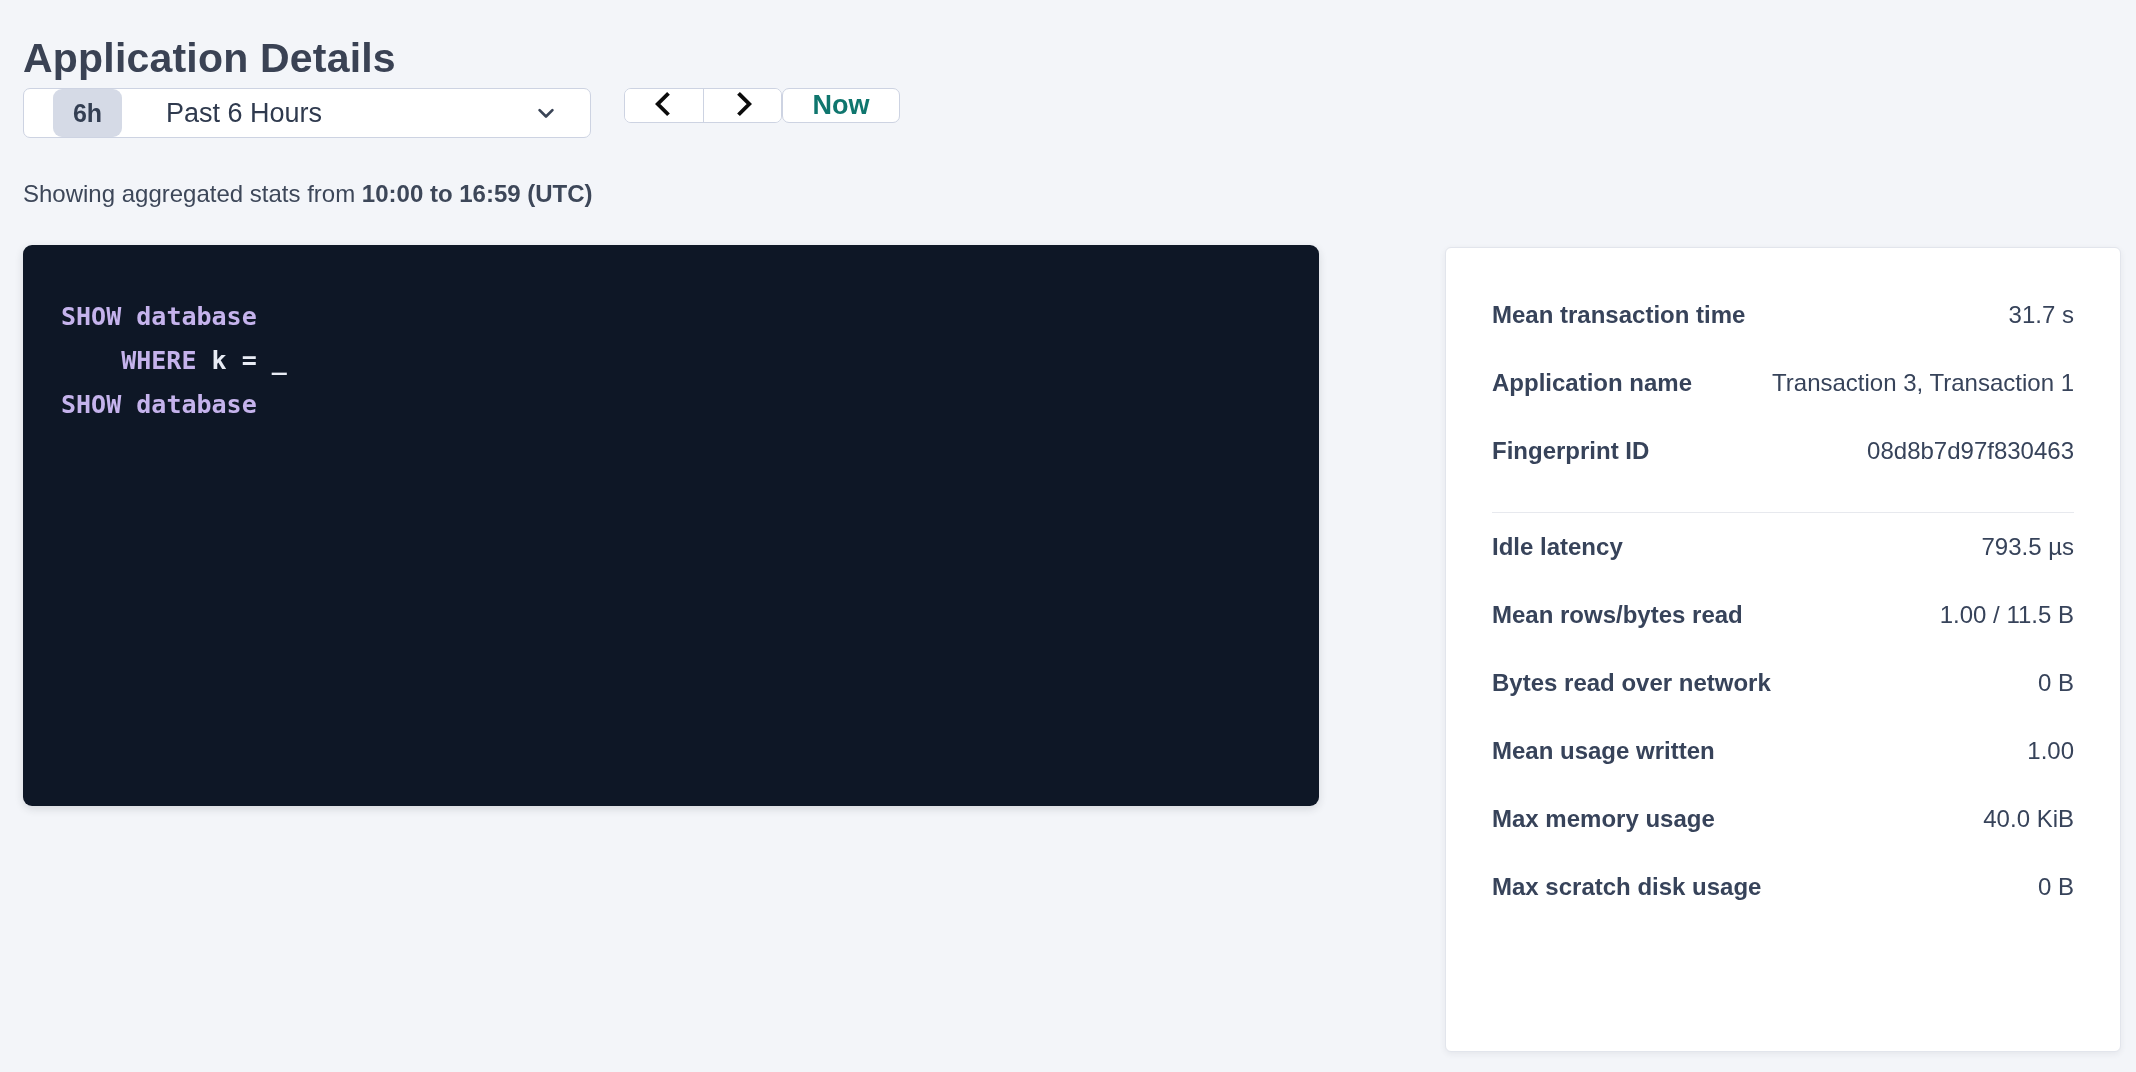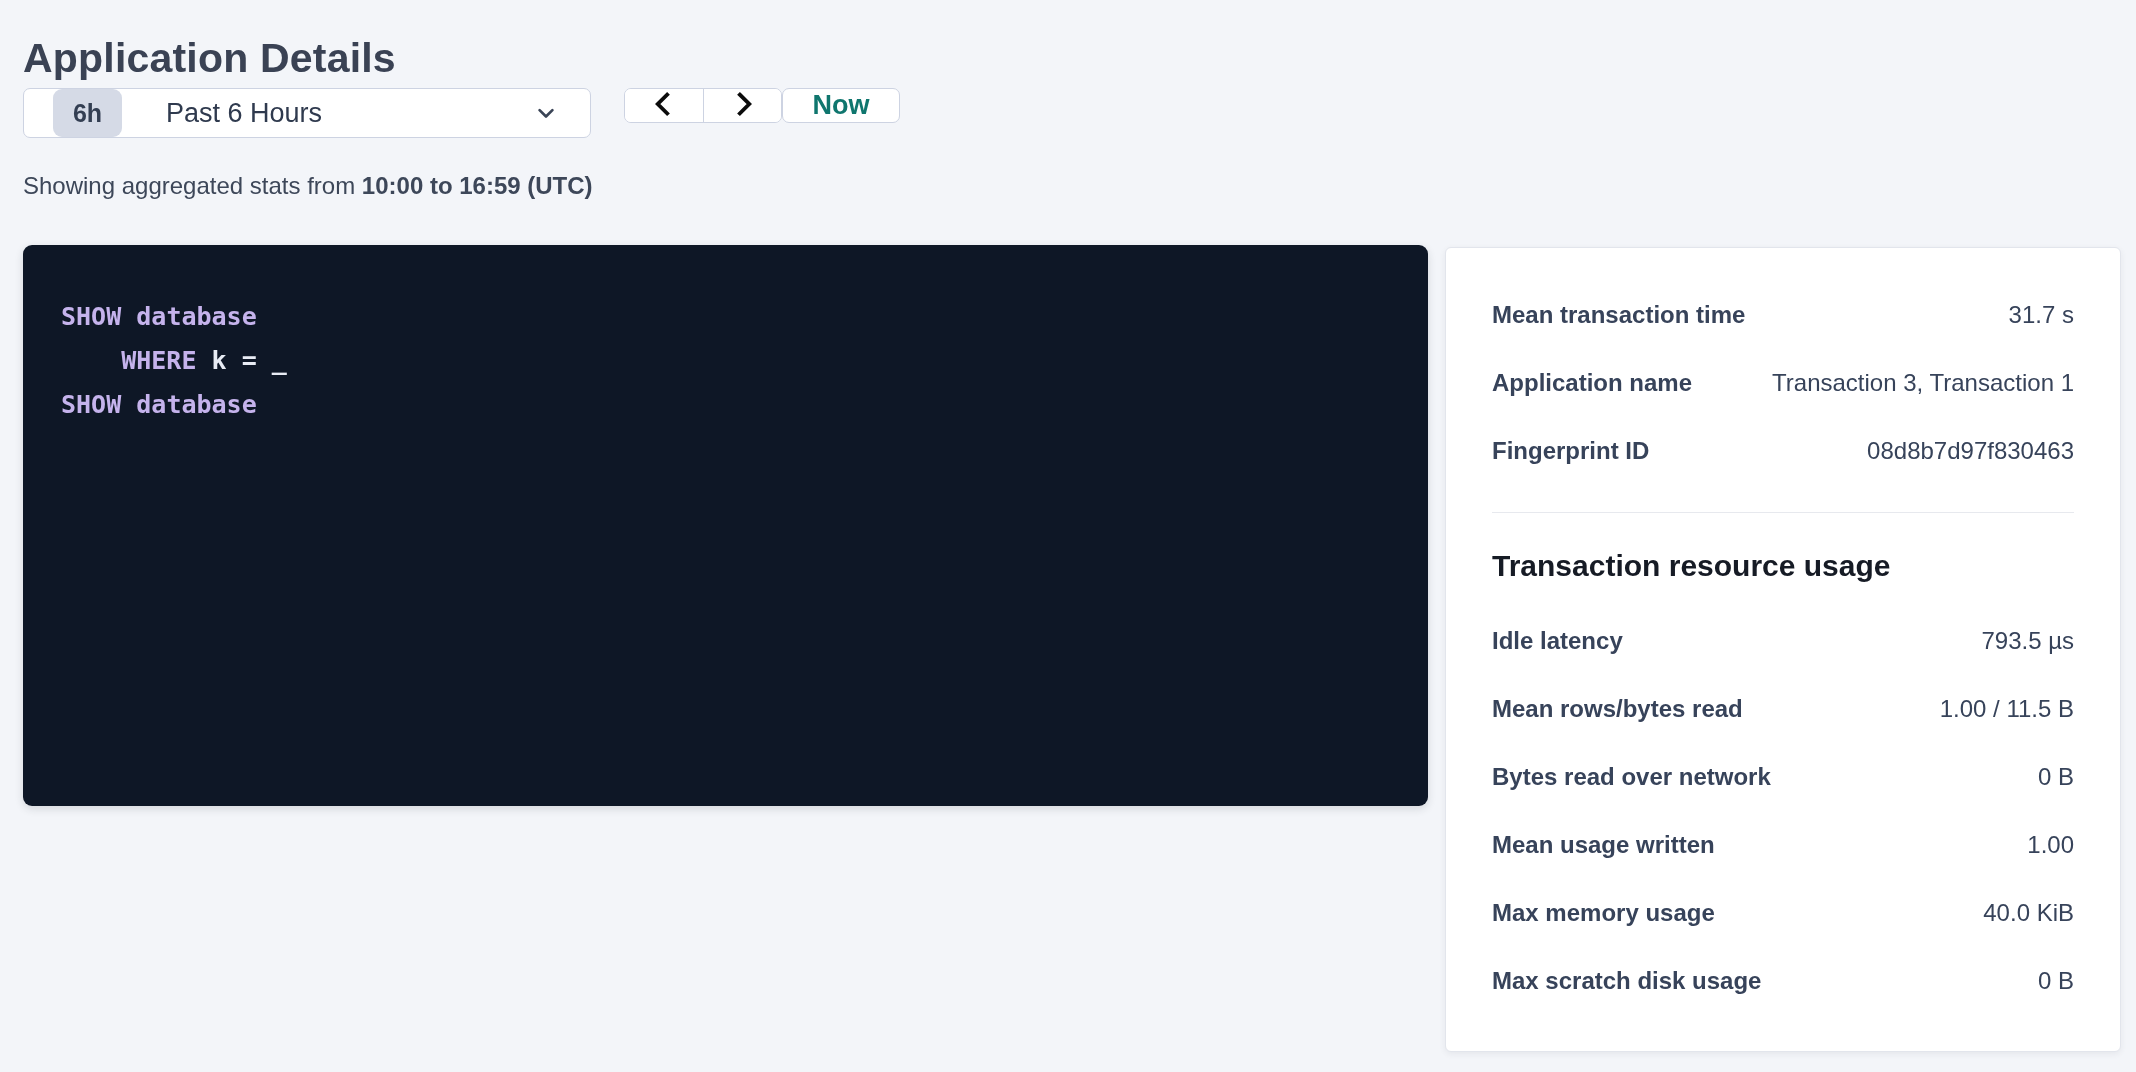--- a/index.html
+++ b/index.html
@@ -47,24 +47,24 @@
   .nav-btn{
     width:78px;background:#fff;border:none;padding:0;cursor:pointer;
     display:flex;align-items:center;justify-content:center;
   }
   .nav-btn + .nav-btn{border-left:1px solid var(--border);}
   .now-btn{
     width:118px;background:#fff;cursor:pointer;
     border:1px solid var(--border);border-radius:7px;
     font-family:inherit;font-size:27px;font-weight:700;color:#0f766e;
   }
-  .subtitle{position:absolute;left:23px;top:172px;font-size:24px;color:#3d4759;}
+  .subtitle{position:absolute;left:23px;top:180px;font-size:24px;color:#3d4759;}
   .subtitle .bold{font-weight:700;}
   .sql-box{
-    position:absolute;left:23px;top:245px;width:1405px;height:561px;
+    position:absolute;left:23px;top:245px;width:1296px;height:561px;
     background:var(--code-bg);border-radius:9px;
     padding:50px 30px 0 38px;
     box-shadow:0 3px 8px rgba(36,42,53,.14);
   }
   .sql-line{
     font-family:"DejaVu Sans Mono","Liberation Mono",monospace;
     font-size:25px;line-height:44px;white-space:pre;font-weight:700;
   }
   .sql-line .kw{color:var(--kw);}
   .sql-line .plain{color:var(--plain);}
@@ -131,21 +131,20 @@
       <div class="detail-row">
         <span class="detail-label">Application name</span>
         <span class="detail-value">Transaction 3, Transaction 1</span>
       </div>
       <div class="detail-row">
         <span class="detail-label">Fingerprint ID</span>
         <span class="detail-value">08d8b7d97f830463</span>
       </div>
     </div>
   <hr class="card-divider">
-  <h2 class="section-title">Transaction resource usage</h2>
   <div id="resource-rows">
       <div class="detail-row">
         <span class="detail-label">Idle latency</span>
         <span class="detail-value">793.5 µs</span>
       </div>
       <div class="detail-row">
         <span class="detail-label">Mean rows/bytes read</span>
         <span class="detail-value">1.00 / 11.5 B</span>
       </div>
       <div class="detail-row">

